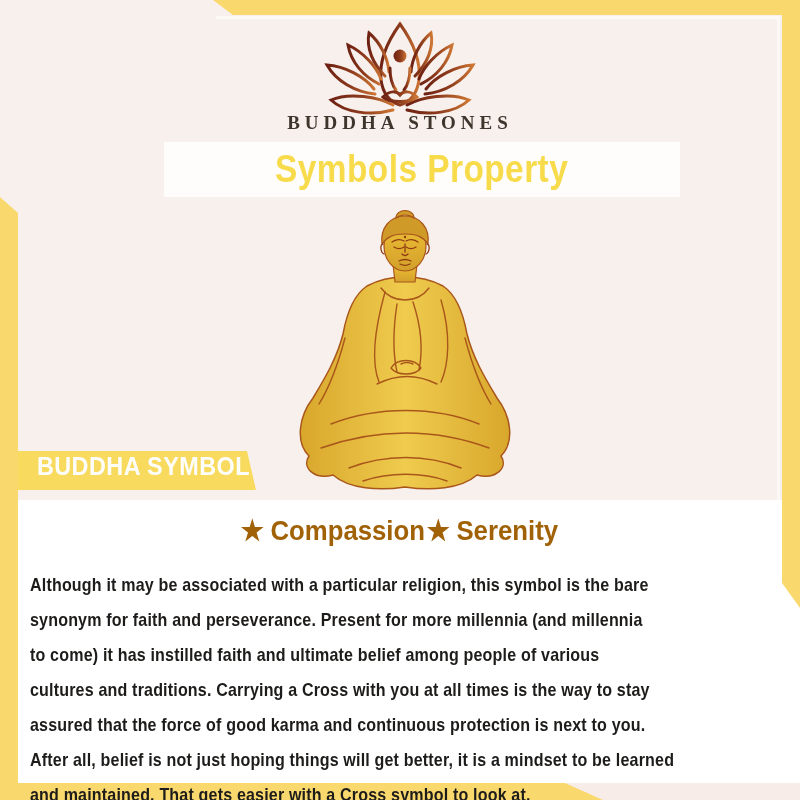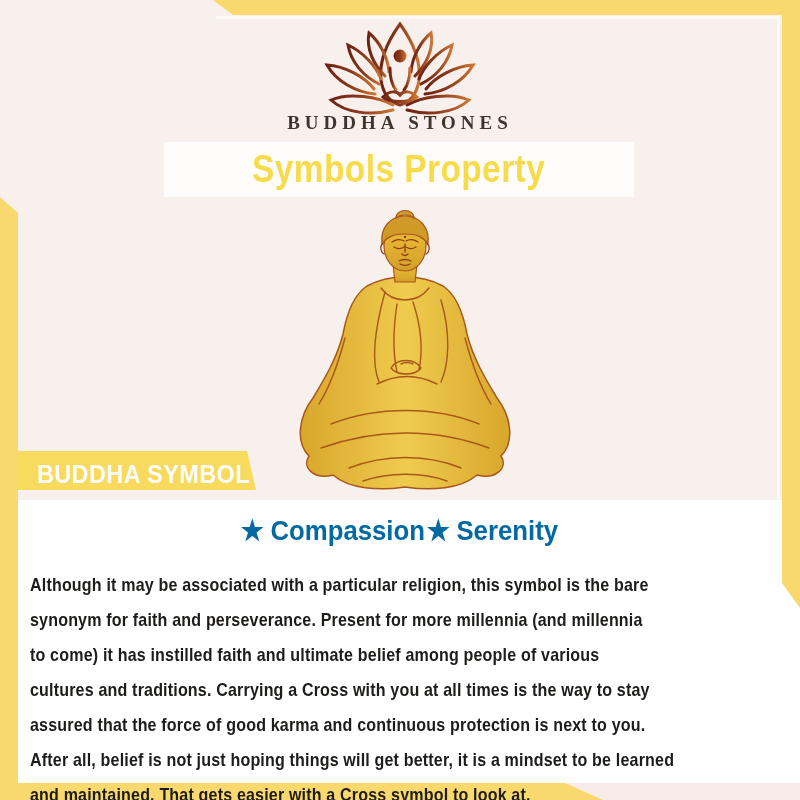--- a/index.html
+++ b/index.html
@@ -22,38 +22,38 @@
   .gap-h{left:216px;top:16px;width:561px;height:3px;background:#FCF8F5;}
   .gap-v{left:777px;top:16px;width:3px;height:484px;background:#FCF8F5;}
 
   
   .logo{left:305px;top:20px;width:190px;height:100px;}
   .brand-name{left:0;top:112px;width:800px;text-align:center;
     font-family:"Liberation Serif",serif;font-size:19px;font-weight:600;
     letter-spacing:5px;color:#3E362D;}
 
   
-  .heading-box{left:164px;top:142px;width:470px;height:55px;background:#FEFDFB;
+  .heading-box{left:164px;top:142px;width:516px;height:55px;background:#FEFDFB;
     display:flex;align-items:center;justify-content:center;}
   .heading-text{font-size:38px;font-weight:bold;color:#F8DB4A;
     transform:scaleX(0.88);white-space:nowrap;letter-spacing:0.5px;}
 
   
   .statue{left:293px;top:206px;width:224px;height:286px;}
 
   
   .ribbon{left:18px;top:451px;width:238px;height:39px;background:#F8DA5F;
     clip-path:polygon(0 0,229px 0,238px 39px,0 39px);
-    display:flex;align-items:flex-end;}
+    display:flex;align-items:flex-start;}
   .ribbon-text{padding-left:21px;font-size:26px;font-weight:bold;color:#FDFDFB;
     transform:scaleX(0.9);transform-origin:left center;white-space:nowrap;letter-spacing:0.5px;}
 
   
   .props{left:0;top:514px;width:800px;text-align:center;white-space:nowrap;
-    font-size:28px;font-weight:bold;color:#0369a1;}
+    font-size:28px;font-weight:bold;color:#a16207;}
   .props .inner{display:inline-block;transform:scaleX(0.92);}
   .star{margin-right:7px;}
   .prop-label{margin-right:2px;}
 
   
   .desc{left:30px;top:567px;width:760px;color:#1D1C1A;}
   .desc-line{height:35px;line-height:35px;font-size:19px;font-weight:bold;
     letter-spacing:0.2px;white-space:nowrap;transform:scaleX(0.845);
     transform-origin:left center;}
 </style>

